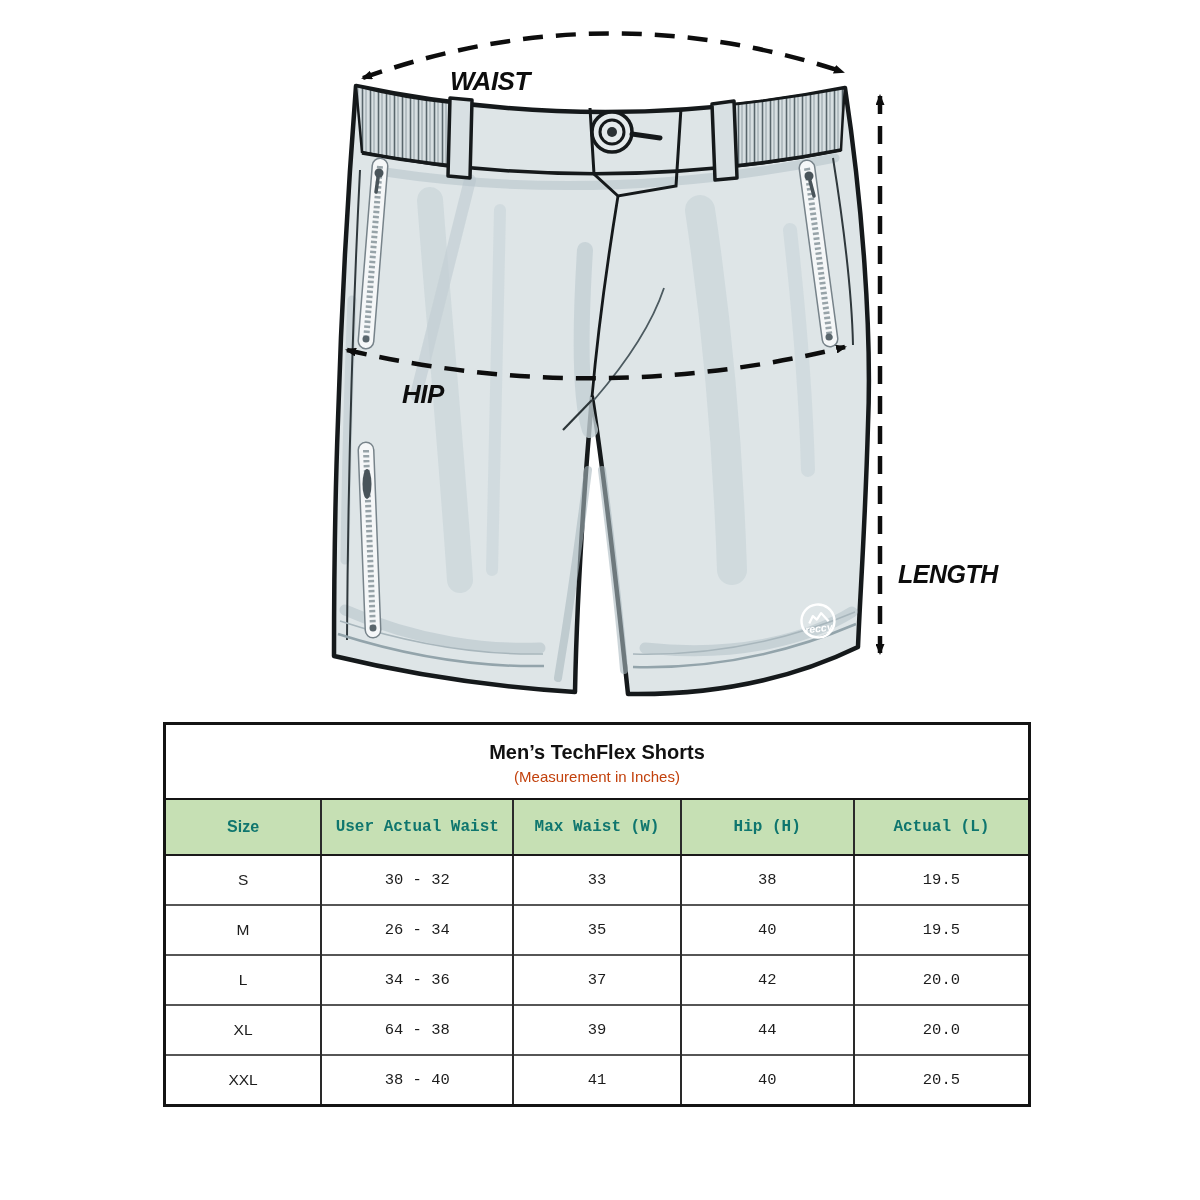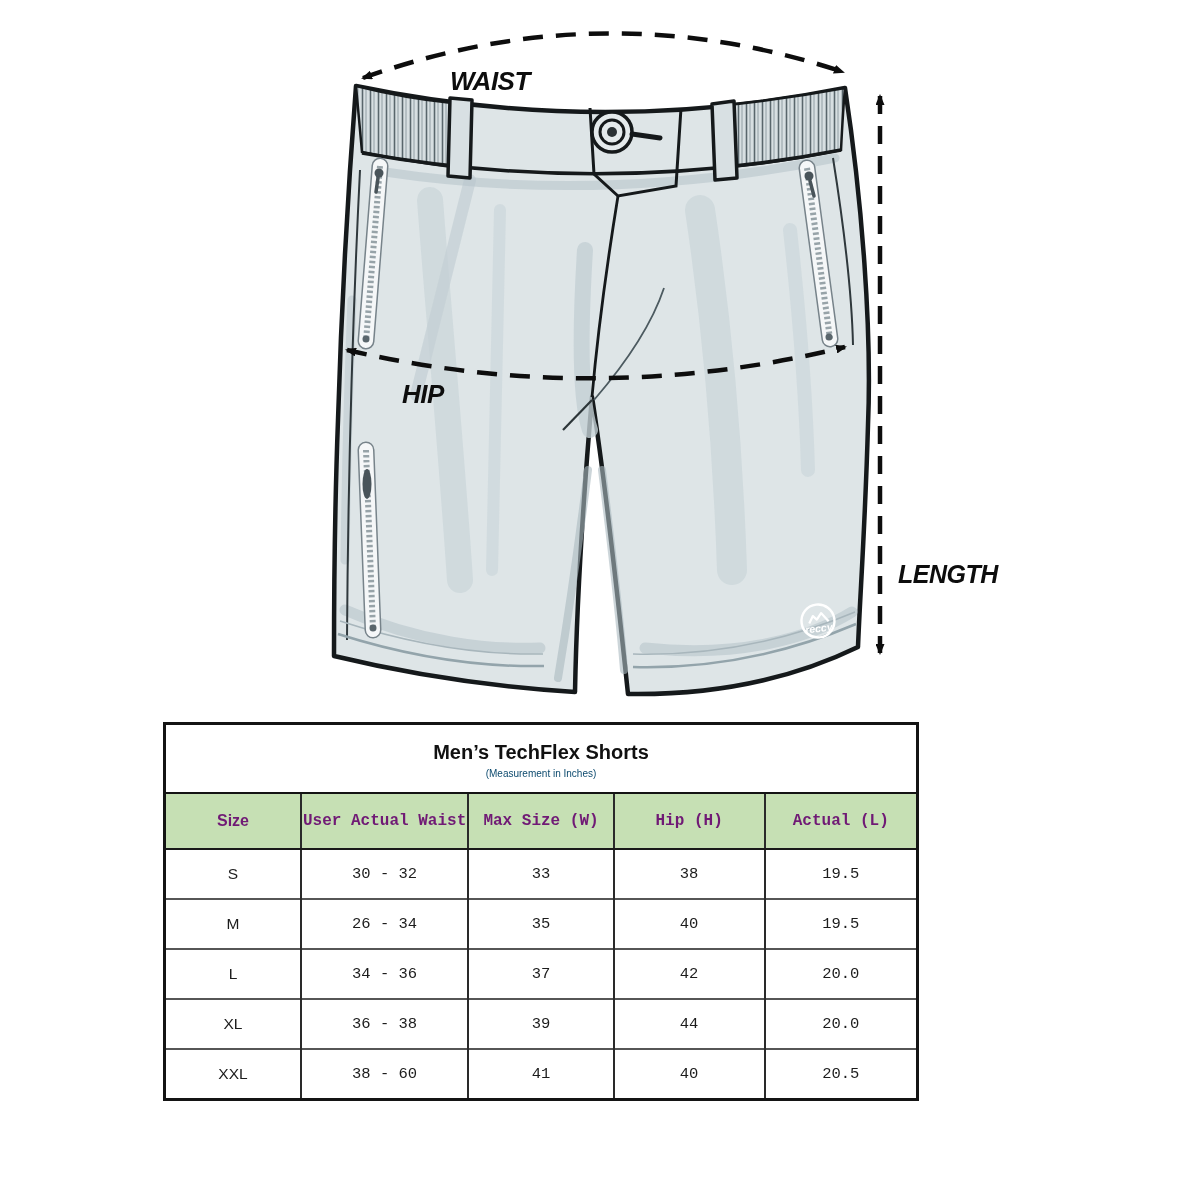--- a/index.html
+++ b/index.html
@@ -4,34 +4,34 @@
 <style>
   html,body{margin:0;padding:0;}
   body{
     width:1200px;height:1200px;background:#ffffff;overflow:hidden;position:relative;
     font-family:"Liberation Sans",sans-serif;
   }
   .figure{position:absolute;left:0;top:0;width:1200px;height:720px;}
   .anno-label{font-weight:bold;font-style:italic;fill:#0d0d0d;letter-spacing:-0.5px;}
   
   .chart-wrap{
-    position:absolute;left:163px;top:722px;width:756px;background:#ffffff;
+    position:absolute;left:163px;top:722px;width:868px;background:#ffffff;
     border:3px solid #141414;box-sizing:border-box;
   }
   .titleblock{border-bottom:2px solid #141414;text-align:center;padding:16px 0 13px 0;}
   .chart-title{font-size:20px;font-weight:bold;color:#111;}
-  .chart-subtitle{font-size:10px;color:#0c4a6e;margin-top:4px;}
+  .chart-subtitle{font-size:15px;color:#c2410c;margin-top:4px;}
   table.sizes{border-collapse:collapse;width:100%;table-layout:fixed;}
   table.sizes col.c0{width:18.0%;}
   table.sizes col.c1{width:22.3%;}
   table.sizes col.c2{width:19.4%;}
   table.sizes col.c3{width:20.1%;}
   table.sizes col.c4{width:20.2%;}
   table.sizes th{
-    background:#c6e0b4;height:52px;font-size:16px;font-weight:bold;color:#701a75;
+    background:#c6e0b4;height:52px;font-size:16px;font-weight:bold;color:#0f766e;
     border-bottom:2.5px solid #1a1a1a;
   }
   table.sizes th + th, table.sizes td + td{border-left:2px solid #2a2a2a;font-family:Liberation Mono, monospace;}
   table.sizes td{height:46px;text-align:center;font-size:15.5px;color:#1c1c1c;}
   table.sizes tbody tr + tr td{border-top:2px solid #565656;}
 </style>
 </head>
 <body>
 
 <div class="figure">
@@ -160,21 +160,21 @@
         <col class="c0">
         <col class="c1">
         <col class="c2">
         <col class="c3">
         <col class="c4">
       </colgroup>
     <thead>
       <tr>
         <th>Size</th>
         <th>User Actual Waist</th>
-        <th>Max Size (W)</th>
+        <th>Max Waist (W)</th>
         <th>Hip (H)</th>
         <th>Actual (L)</th>
       </tr>
     </thead>
     <tbody>
       <tr>
         <td>S</td>
         <td>30 - 32</td>
         <td>33</td>
         <td>38</td>
@@ -189,27 +189,27 @@
       </tr>
       <tr>
         <td>L</td>
         <td>34 - 36</td>
         <td>37</td>
         <td>42</td>
         <td>20.0</td>
       </tr>
       <tr>
         <td>XL</td>
-        <td>36 - 38</td>
+        <td>64 - 38</td>
         <td>39</td>
         <td>44</td>
         <td>20.0</td>
       </tr>
       <tr>
         <td>XXL</td>
-        <td>38 - 60</td>
+        <td>38 - 40</td>
         <td>41</td>
         <td>40</td>
         <td>20.5</td>
       </tr>
     </tbody>
   </table>
 </div>
 
 </body></html>

